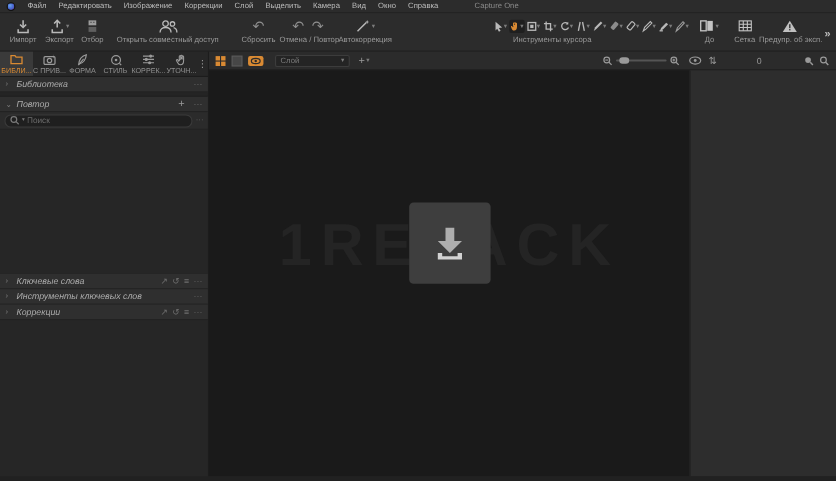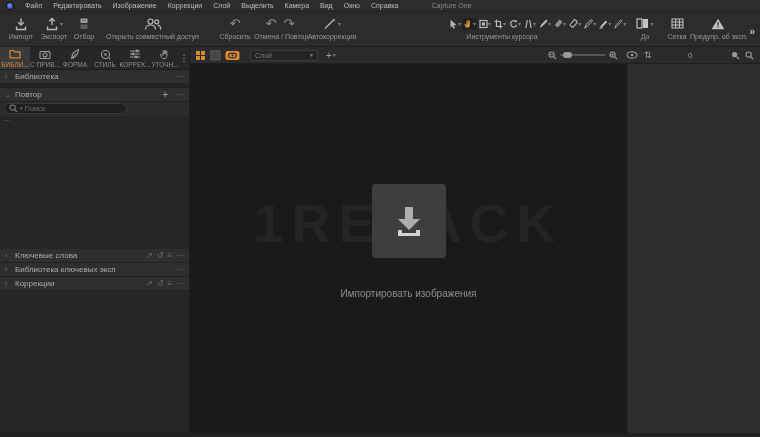--- a/index.html
+++ b/index.html
@@ -52,24 +52,24 @@
   .tab .tablabel { font-size:6.5px; color:#8f8f8f; white-space:nowrap; }
   .tab.active { background:#3a3a3a; }
   .tab.active .tabicon { color:#d98a33; }
   .tab.active .tablabel { color:#d98a33; }
   .tab-more { width:8px; display:flex; align-items:center; justify-content:center; color:#9a9a9a; font-size:9px; }
 
   
   .sechdr { height:14px; background:#2f2f2f; border-bottom:1px solid #222;
     display:flex; align-items:center; padding:0 5px; gap:4px; }
   .sechdr .arr { color:#7d7d7d; font-size:7px; width:6px; }
-  .sechdr .name { flex:1; color:#ababab; font-size:8px; }
+  .sechdr .name { flex:1; color:#ababab; font-size:8px;font-style:italic; }
   .sechdr .hic { color:#7a7a7a; font-size:8px; margin-left:4px; line-height:1; }
   .gapdiv { height:4px; background:#242424; border-bottom:1px solid #202020; }
-  .searchrow { height:16px; display:flex; align-items:flex-start; padding:1px 4px; gap:3px; background:#2b2b2b; border-bottom:1px solid #222;flex-direction:column; }
+  .searchrow { height:16px; display:flex; align-items:center; padding:1px 4px; gap:3px; background:#2b2b2b; border-bottom:1px solid #222; }
   .searchbox { flex:1; height:12px; background:#1f1f1f; border:1px solid #3a3a3a; border-radius:6px;
     display:flex; align-items:center; padding:0 4px; gap:2px; }
   .searchbox input { flex:1; background:transparent; border:none; outline:none;
     font-size:7.5px; color:#bcbcbc; font-family:inherit; }
   .searchbox input::placeholder { color:#6d6d6d; }
   .filler { background:#262626; }
   .rowicons { display:flex; gap:4px; align-items:center; color:#6e6e6e; font-size:8px; }
   .vmode { margin-left:5px; display:flex; gap:4px; align-items:center; }
   .layersel { margin-left:10px; width:68px; height:11px; background:#242424; border:1px solid #3c3c3c; border-radius:2px;
     display:flex; align-items:center; padding:0 4px; font-size:7px; color:#7c7c7c; }
@@ -418,21 +418,21 @@
       <span class="rowicons">
         <span>↗</span>
         <span>↺</span>
         <span>≡</span>
         <span>···</span>
       </span>
     </div>
 
     <div class="sechdr">
       <span class="arr">›</span>
-      <span class="name">Библиотека ключевых эксп</span>
+      <span class="name">Инструменты ключевых слов</span>
       <span class="rowicons">
           <span>···</span>
         </span>
     </div>
 
     <div class="sechdr">
       <span class="arr">›</span>
       <span class="name">Коррекции</span>
       <span class="rowicons">
         <span>↗</span>
@@ -509,19 +509,18 @@
   </div>
 
   <div class="viewer">
     <div class="watermark">1REPACK</div>
     <div class="droptile">
       <svg width="38" height="38" viewBox="0 0 38 38">
         <path d="M15 5h8v12h7l-11 11-11-11h7z" fill="#aeaeae"></path>
         <path d="M8 28v6h22v-6h-4v3H12v-3z" fill="#d2d2d2"></path>
       </svg>
     </div>
-    <div class="dropcaption">Импортировать изображения</div>
   </div>
 
   <div class="browser"></div>
 
   <div class="bottomstrip"></div>
 </div>
 
 </body></html>

